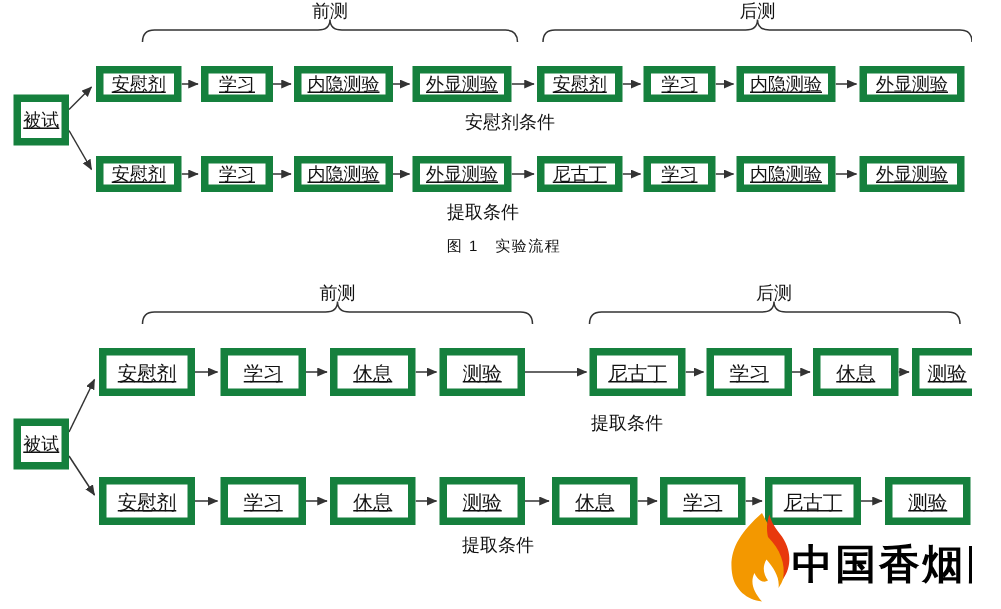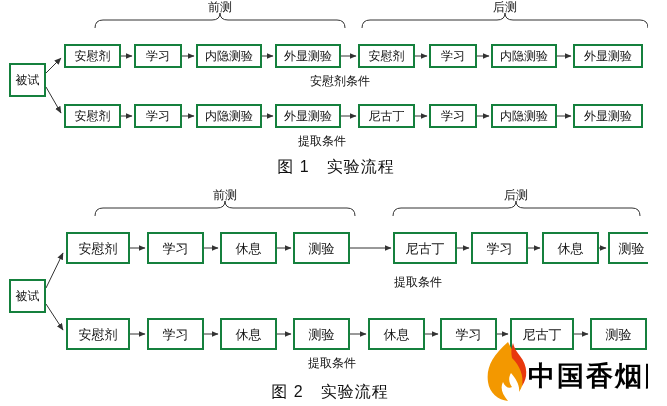--- a/index.html
+++ b/index.html
@@ -1,32 +1,32 @@
 <!DOCTYPE html>
 <html><head>
 <meta charset="utf-8">
 <style>
   html,body{margin:0;padding:0;background:#fff;}
   .canvas{
     position:relative;width:648px;height:406px;background:#ffffff;overflow:hidden;
     font-family:"Liberation Sans","DejaVu Sans",sans-serif;color:#111;
   }
   .box{
-    position:absolute;border:2px solid #15803d;background:#fff;
+    position:absolute;border:5px solid #15803d;background:#fff;
     display:flex;align-items:center;justify-content:center;
-    font-size:12px;line-height:1;white-space:nowrap;box-sizing:border-box;
+    font-size:12px;line-height:1;white-space:nowrap;box-sizing:border-box;text-decoration:underline;
   }
   .box.lg{font-size:13px;}
   .lbl{
     position:absolute;transform:translateX(-50%);
     font-size:12px;line-height:1;white-space:nowrap;
   }
   .caption{
     position:absolute;transform:translateX(-50%);
-    font-size:16px;letter-spacing:1px;white-space:nowrap;
+    font-size:10px;letter-spacing:1px;white-space:nowrap;
   }
   svg.overlay{position:absolute;left:0;top:0;pointer-events:none;}
   .wm-text{
     position:absolute;left:528px;top:358px;
     color:#000000;font-weight:bold;font-size:27px;letter-spacing:2px;white-space:nowrap;
   }
   .wm-logo{position:absolute;left:478px;top:338px;}
 </style>
 </head>
 <body>
@@ -152,21 +152,20 @@
   <div class="box lg" style="left:66px;top:318px;width:64px;height:32px">安慰剂</div>
   <div class="box lg" style="left:147px;top:318px;width:57px;height:32px">学习</div>
   <div class="box lg" style="left:220px;top:318px;width:57px;height:32px">休息</div>
   <div class="box lg" style="left:293px;top:318px;width:57px;height:32px">测验</div>
   <div class="box lg" style="left:368px;top:318px;width:57px;height:32px">休息</div>
   <div class="box lg" style="left:440px;top:318px;width:57px;height:32px">学习</div>
   <div class="box lg" style="left:510px;top:318px;width:64px;height:32px">尼古丁</div>
   <div class="box lg" style="left:590px;top:318px;width:57px;height:32px">测验</div>
 
   <div class="lbl" style="left:332px;top:357px">提取条件</div>
-  <div class="caption" style="left:330px;top:382px">图 2　实验流程</div>
 
   <div class="wm-logo">
     <svg width="50" height="66" viewBox="0 0 50 66">
       <path d="M30 4 C14 18 8 30 10 44 C11.5 55 20 62 30 63 C24 56 22 50 25 44 C27 49 31 51 34 49 C31 45 30 40 33 35 C38 41 42 47 41 54 C46 47 47 38 43 29 C38 18 34 12 30 4 Z" fill="#f39800"></path>
       <path d="M34 20 C42 28 46 38 44 48 C50 40 50 28 42 18 C39 14 36 10 35 5 C33 10 33 15 34 20 Z" fill="#e8380d"></path>
     </svg>
   </div>
   <div class="wm-text">中国香烟网</div>
 
 </div>

